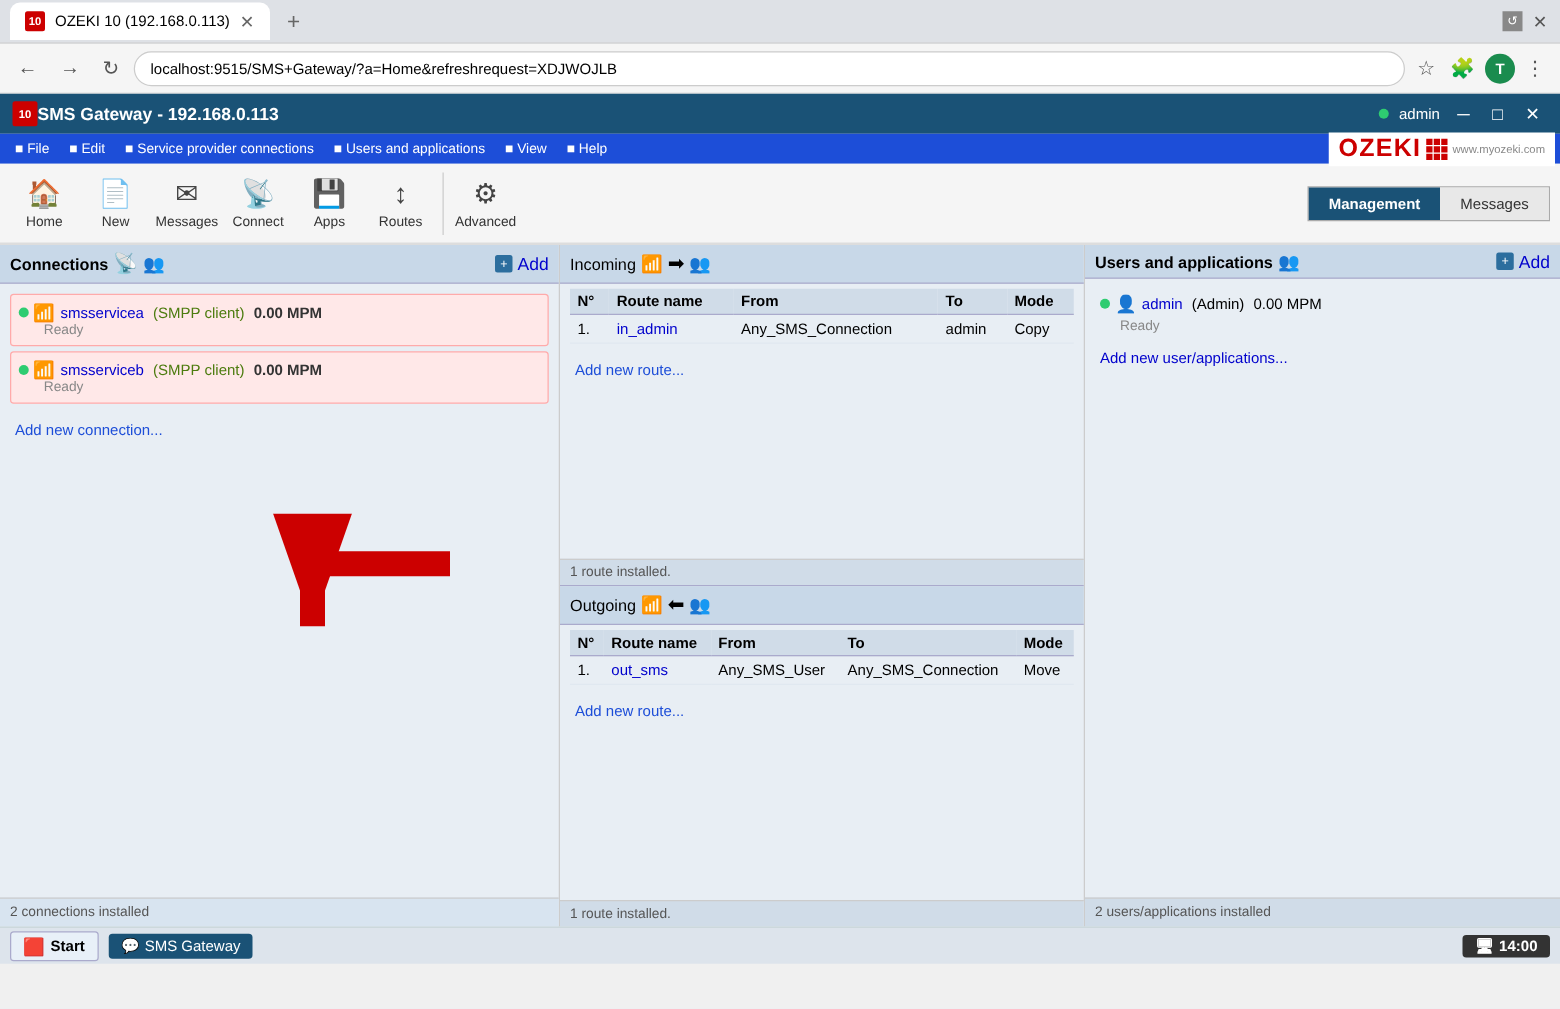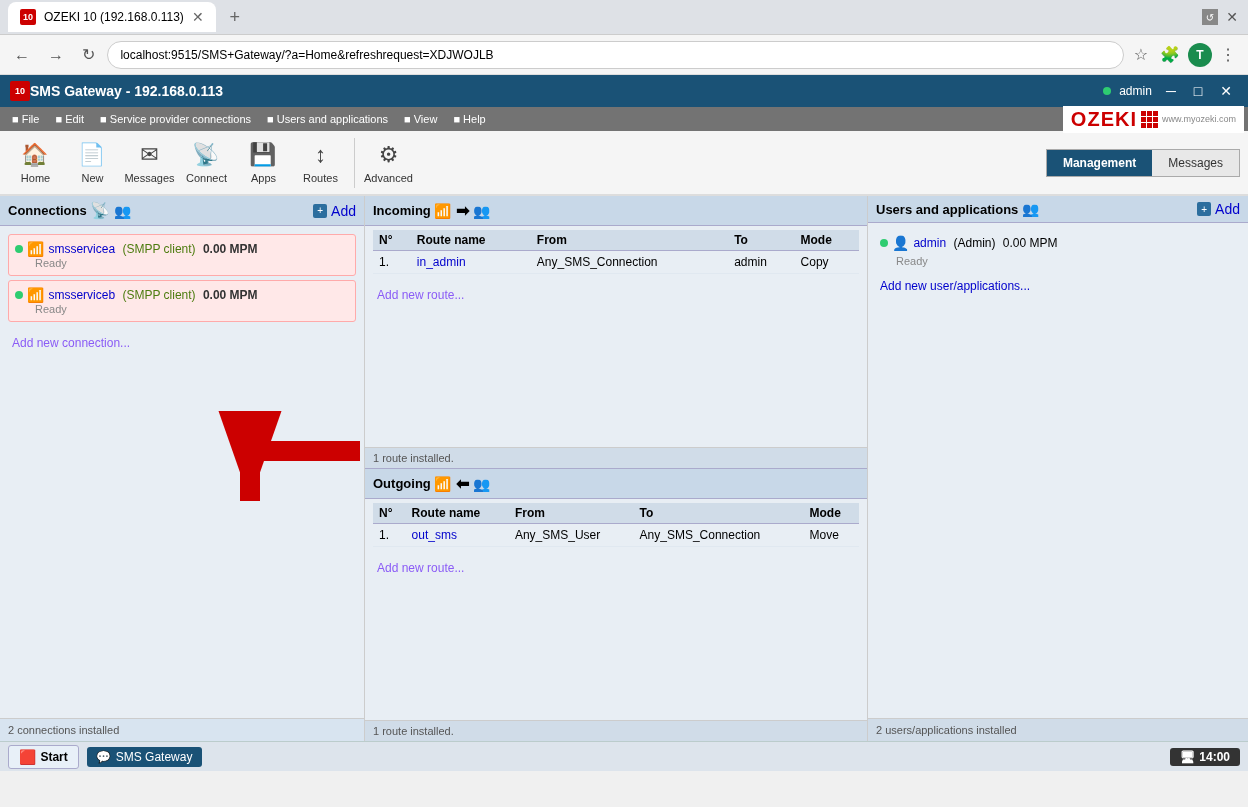--- a/index.html
+++ b/index.html
@@ -21,61 +21,61 @@
     
     .app-header { background: #1a5276; height: 32px; display: flex; align-items: center; padding: 0 10px; }
     .app-title { color: white; font-size: 14px; font-weight: bold; display: flex; align-items: center; gap: 8px; }
     .app-title-icon { width: 20px; height: 20px; background: #c00; border-radius: 2px; display: flex; align-items: center; justify-content: center; color: white; font-size: 9px; font-weight: bold; }
     .header-right { margin-left: auto; display: flex; align-items: center; gap: 8px; color: white; font-size: 12px; }
     .status-dot-green { width: 8px; height: 8px; background: #2ecc71; border-radius: 50%; display: inline-block; }
     .win-controls { display: flex; gap: 6px; }
     .win-btn { background: none; border: none; cursor: pointer; color: white; font-size: 14px; padding: 2px 6px; }
 
     
-    .menu-bar { background: #737373; height: 24px; display: flex; align-items: center; padding: 0 4px; }
+    .menu-bar { background: #1d4ed8; height: 24px; display: flex; align-items: center; padding: 0 4px; }
     .menu-item { color: white; font-size: 11px; padding: 2px 8px; cursor: pointer; white-space: nowrap; }
     .logo-area { background: white; padding: 2px 8px; display: flex; align-items: center; gap: 4px; }
     .logo-grid { display: grid; grid-template-columns: repeat(3,5px); grid-template-rows: repeat(3,5px); gap: 1px; }
     .logo-cell { background: #c00; }
 
     
     .toolbar { background: #f5f5f5; height: 65px; display: flex; align-items: center; padding: 4px 8px; gap: 2px; border-bottom: 2px solid #ddd; }
     .toolbar-btn { display: flex; flex-direction: column; align-items: center; justify-content: center; width: 55px; height: 55px; border: 1px solid transparent; cursor: pointer; border-radius: 3px; gap: 4px; background: none; }
     .toolbar-icon { font-size: 22px; color: #444; }
     .toolbar-label { font-size: 11px; color: #333; }
     .toolbar-separator { width: 1px; height: 50px; background: #ccc; margin: 0 4px; }
     .management-messages-tabs { margin-left: auto; display: flex; gap: 0; border: 1px solid #aaa; }
     .mgmt-tab { padding: 6px 16px; font-size: 12px; cursor: pointer; background: white; border: none; }
     .mgmt-tab.active { background: #1a5276; color: white; font-weight: bold; }
     .mgmt-tab:not(.active) { background: #e8e8e8; color: #333; }
 
     
     .main-content { display: flex; height: calc(807px - 35px - 40px - 32px - 24px - 65px - 30px); background: #e8eef4; }
 
     
-    .connections-panel { width: 365px; background: #e8eef4; border-right: 1px solid #ccc; display: flex; flex-direction: column; }
+    .connections-panel { width: 448px; background: #e8eef4; border-right: 1px solid #ccc; display: flex; flex-direction: column; }
     .panel-header { background: #c8d8e8; padding: 5px 8px; display: flex; align-items: center; justify-content: space-between; border-bottom: 1px solid #aac; }
     .panel-title { font-weight: bold; font-size: 13px; display: flex; align-items: center; gap: 4px; }
     .add-link { color: #0000cc; font-size: 14px; cursor: pointer; text-decoration: none; display: flex; align-items: center; gap: 2px; }
     .panel-body { flex: 1; padding: 8px; overflow-y: auto; }
 
     .connection-item { padding: 6px 4px; border-bottom: 1px solid rgba(0,0,0,0.05); }
     .connection-name { display: flex; align-items: center; gap: 4px; }
     .conn-dot { width: 8px; height: 8px; background: #2ecc71; border-radius: 50%; flex-shrink: 0; }
     .conn-link { color: #0000cc; text-decoration: none; cursor: pointer; }
     .conn-type { color: #4d7c0f; }
     .conn-speed { color: #333; font-weight: bold; }
     .conn-status { color: #888; font-size: 11px; margin-left: 20px; }
-    .add-connection-link { color: #8b5cf6; cursor: pointer; text-decoration: none; display: block; margin-top: 10px; padding: 4px; }
+    .add-connection-link { color: #1d4ed8; cursor: pointer; text-decoration: none; display: block; margin-top: 10px; padding: 4px; }
     .panel-footer { padding: 5px 8px; font-size: 11px; color: #555; border-top: 1px solid #ccc; background: #d8e4f0; }
 
     
     .routes-panel { flex: 1; background: #e8eef4; border-right: 1px solid #ccc; display: flex; flex-direction: column; }
     .routes-section { flex: 1; display: flex; flex-direction: column; border-bottom: 1px solid #aac; }
-    .routes-section-header { background: #c8d8e8; padding: 5px 8px; display: flex; align-items: center; gap: 4px; font-weight: bold; font-size: 13px; border-bottom: 1px solid #aac; }
+    .routes-section-header { background: #c8d8e8; padding: 5px 8px; display: flex; align-items: center; gap: 4px; font-weight: normal; font-size: 13px; border-bottom: 1px solid #aac; }
     .routes-table { width: 100%; border-collapse: collapse; font-size: 12px; }
     .routes-table th { background: #d0dce8; padding: 3px 6px; text-align: left; font-weight: bold; border-bottom: 1px solid #aac; }
     .routes-table td { padding: 4px 6px; border-bottom: 1px solid #e0e8f0; }
     .routes-table tr:nth-child(even) { background: rgba(255,255,255,0.4); }
     .route-link { color: #0000cc; text-decoration: none; cursor: pointer; }
     .routes-section-body { padding: 4px 8px; overflow-y: auto; flex: 1; }
     .routes-section-footer { padding: 4px 8px; font-size: 11px; color: #555; border-top: 1px solid #ccc; background: #d0dce8; }
 
     
     .users-panel { width: 380px; background: #e8eef4; display: flex; flex-direction: column; }

